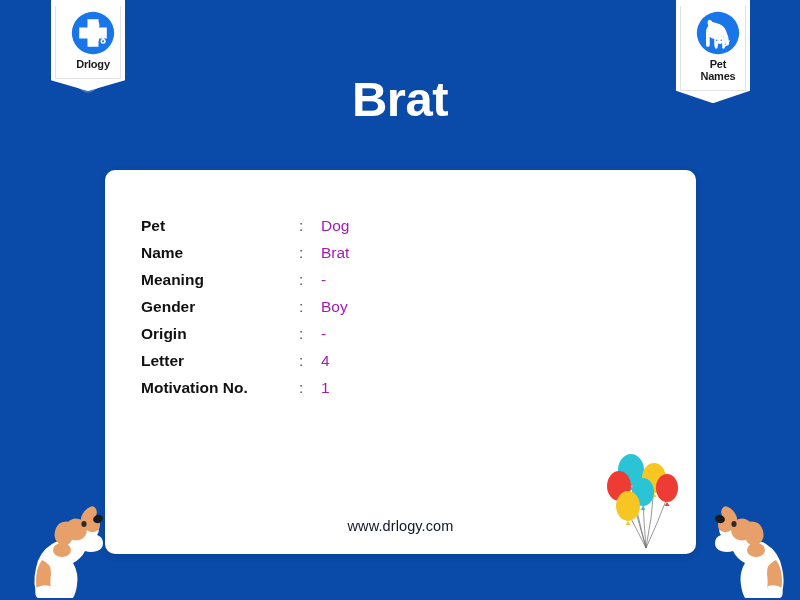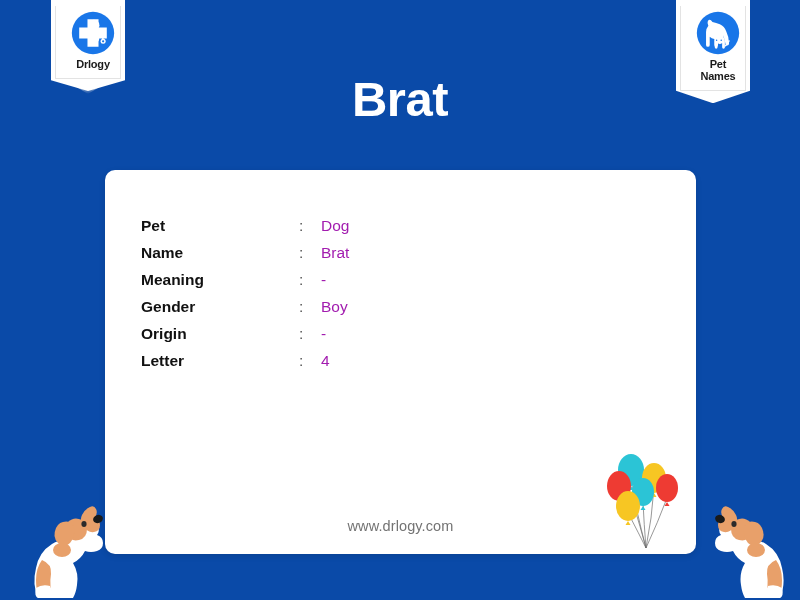--- a/index.html
+++ b/index.html
@@ -122,21 +122,21 @@
     padding-left: 6px;
   }
 
   .footer-url {
     position: absolute;
     left: 0;
     width: 591px;
     top: 348px;
     text-align: center;
     font-size: 14.5px;
-    color: #737373;
+    color: #0f172a;
     letter-spacing: 0.1px;
   }
 
   
   .balloons {
     position: absolute;
     right: 4px;
     bottom: 0px;
     width: 94px;
     height: 110px;
@@ -221,20 +221,25 @@
       </tr>
       <tr>
         <td class="col-label">Origin</td>
         <td class="col-colon">:</td>
         <td class="col-value">-</td>
       </tr>
       <tr>
         <td class="col-label">Letter</td>
         <td class="col-colon">:</td>
         <td class="col-value">4</td>
+      </tr>
+      <tr>
+        <td class="col-label">Motivation No.</td>
+        <td class="col-colon">:</td>
+        <td class="col-value">1</td>
       </tr>
     </tbody>
   </table>
 
   <div class="footer-url">www.drlogy.com</div>
 
   <svg class="balloons" viewBox="0 0 94 110">
     <g stroke="#6b6b6b" stroke-width="0.7" fill="none">
       <path d="M21 52 Q32 72 48 104"></path>
       <path d="M33 36 Q38 66 48 104"></path>

